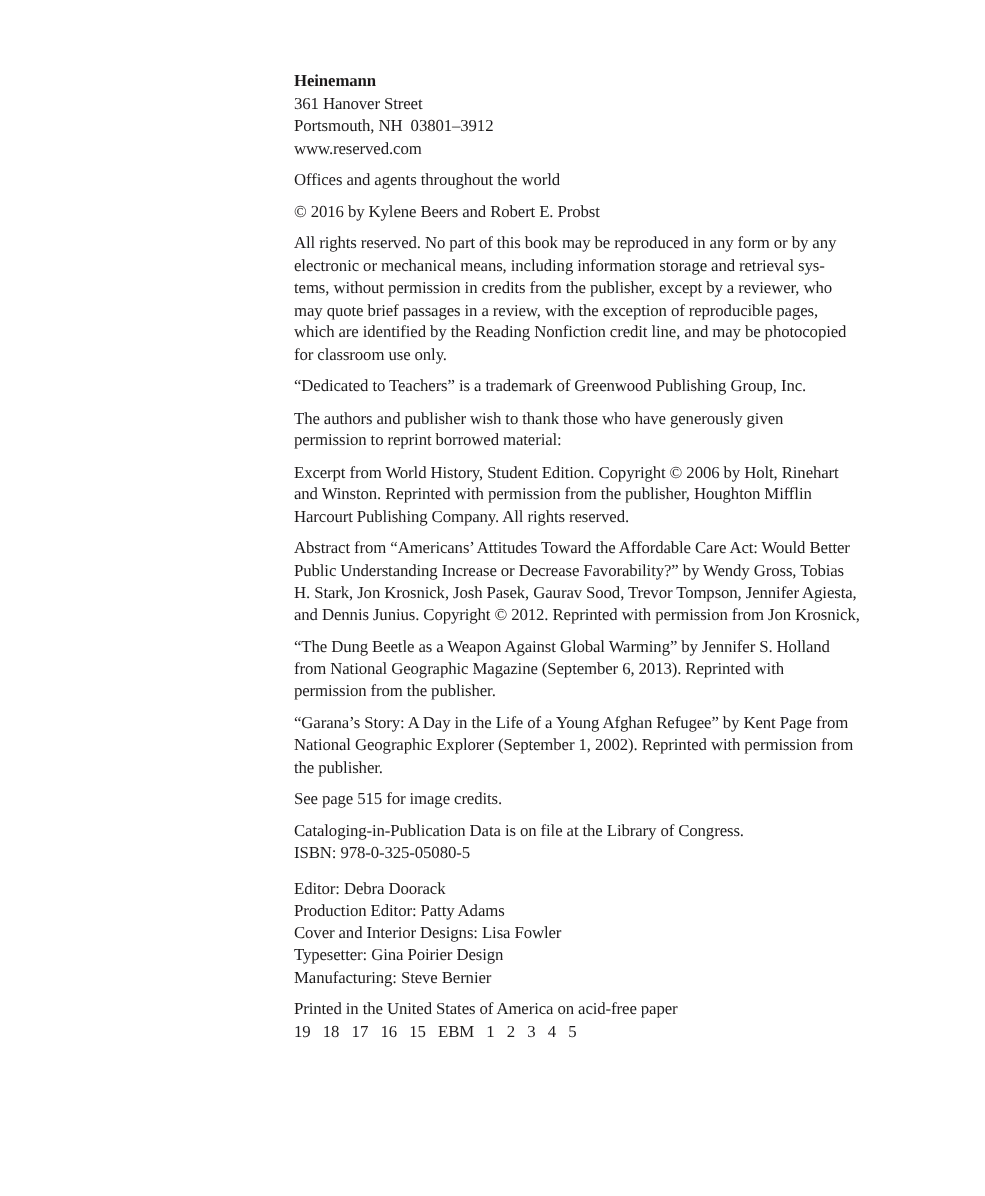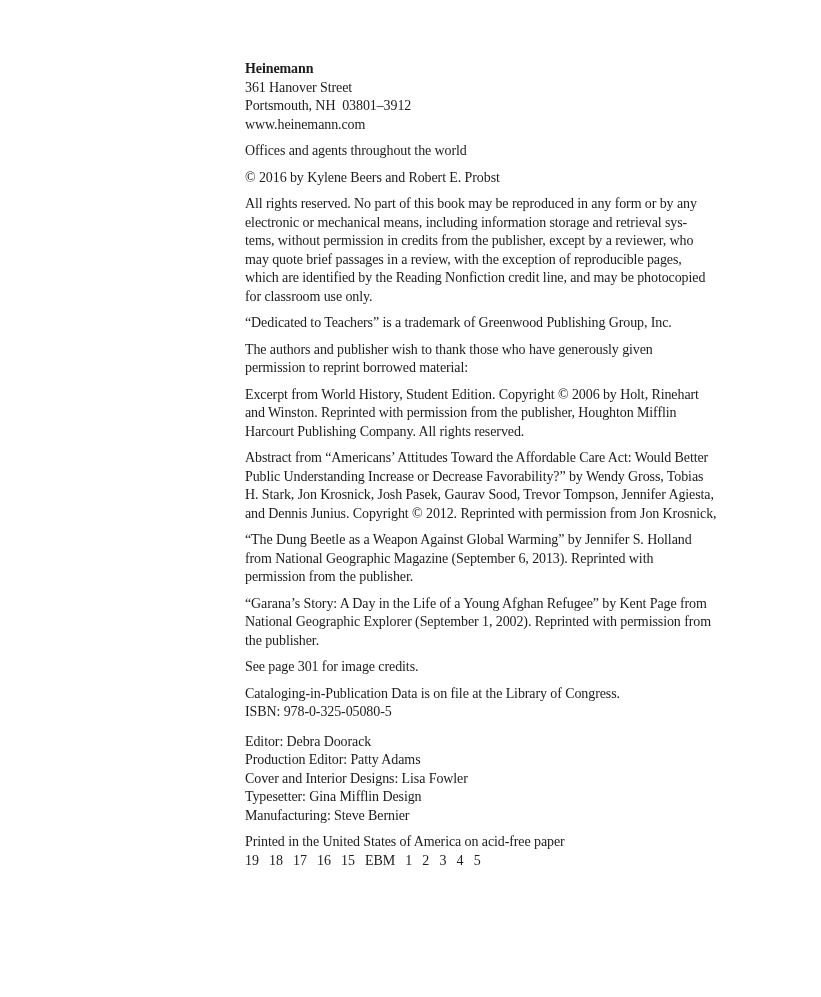--- a/index.html
+++ b/index.html
@@ -35,21 +35,21 @@
 </style>
 </head>
 <body>
 
 <div class="page" data-name="book-copyright-page">
   <div class="text-block" data-name="text-block">
       <div class="block" data-name="block-publisher-address">
         <div class="line" data-name="text-line"><span class="bold" data-name="text-segment-bold">Heinemann</span></div>
         <div class="line" data-name="text-line"><span data-name="text-segment">361 Hanover Street</span></div>
         <div class="line" data-name="text-line"><span data-name="text-segment">Portsmouth, NH  03801–3912</span></div>
-        <div class="line" data-name="text-line"><span data-name="text-segment">www.heinemann.com</span></div>
+        <div class="line" data-name="text-line"><span data-name="text-segment">www.reserved.com</span></div>
       </div>
       <div class="block" data-name="block-offices-note">
         <div class="line" data-name="text-line"><span class="italic" data-name="text-segment-italic">Offices and agents throughout the world</span></div>
       </div>
       <div class="block" data-name="block-copyright-line">
         <div class="line" data-name="text-line"><span data-name="text-segment">© 2016 by Kylene Beers and Robert E. Probst</span></div>
       </div>
       <div class="block" data-name="block-rights-paragraph">
         <div class="line" data-name="text-line"><span data-name="text-segment">All rights reserved. No part of this book may be reproduced in any form or by any</span></div>
         <div class="line" data-name="text-line"><span data-name="text-segment">electronic or mechanical means, including information storage and retrieval sys-</span></div>
@@ -82,31 +82,31 @@
         <div class="line" data-name="text-line"><span data-name="text-segment">“The Dung Beetle as a Weapon Against Global Warming” by Jennifer S. Holland</span></div>
         <div class="line" data-name="text-line"><span data-name="text-segment">from </span><span class="italic" data-name="text-segment-italic">National Geographic Magazine</span><span data-name="text-segment"> (September 6, 2013). Reprinted with</span></div>
         <div class="line" data-name="text-line"><span data-name="text-segment">permission from the publisher.</span></div>
       </div>
       <div class="block" data-name="block-permission-garana-story">
         <div class="line" data-name="text-line"><span data-name="text-segment">“Garana’s Story: A Day in the Life of a Young Afghan Refugee” by Kent Page from</span></div>
         <div class="line" data-name="text-line"><span class="italic" data-name="text-segment-italic">National Geographic Explorer</span><span data-name="text-segment"> (September 1, 2002). Reprinted with permission from</span></div>
         <div class="line" data-name="text-line"><span data-name="text-segment">the publisher.</span></div>
       </div>
       <div class="block" data-name="block-image-credits-note">
-        <div class="line" data-name="text-line"><span data-name="text-segment">See page 301 for image credits.</span></div>
+        <div class="line" data-name="text-line"><span data-name="text-segment">See page 515 for image credits.</span></div>
       </div>
       <div class="block" data-name="block-isbn-block">
         <div class="line" data-name="text-line"><span data-name="text-segment">Cataloging-in-Publication Data is on file at the Library of Congress.</span></div>
         <div class="line" data-name="text-line"><span data-name="text-segment">ISBN: 978-0-325-05080-5</span></div>
       </div>
       <div class="block" data-name="block-credits-block">
         <div class="line" data-name="text-line"><span class="italic" data-name="text-segment-italic">Editor:</span><span data-name="text-segment"> Debra Doorack</span></div>
         <div class="line" data-name="text-line"><span class="italic" data-name="text-segment-italic">Production Editor:</span><span data-name="text-segment"> Patty Adams</span></div>
         <div class="line" data-name="text-line"><span class="italic" data-name="text-segment-italic">Cover and Interior Designs:</span><span data-name="text-segment"> Lisa Fowler</span></div>
-        <div class="line" data-name="text-line"><span class="italic" data-name="text-segment-italic">Typesetter:</span><span data-name="text-segment"> Gina Mifflin Design</span></div>
+        <div class="line" data-name="text-line"><span class="italic" data-name="text-segment-italic">Typesetter:</span><span data-name="text-segment"> Gina Poirier Design</span></div>
         <div class="line" data-name="text-line"><span class="italic" data-name="text-segment-italic">Manufacturing:</span><span data-name="text-segment"> Steve Bernier</span></div>
       </div>
       <div class="block" data-name="block-printing-block">
         <div class="line" data-name="text-line"><span data-name="text-segment">Printed in the United States of America on acid-free paper</span></div>
         <div class="line" data-name="text-line"><span data-name="text-segment">19   18   17   16   15   EBM   1   2   3   4   5</span></div>
       </div>
     </div>
 </div>
 
 </body></html>

